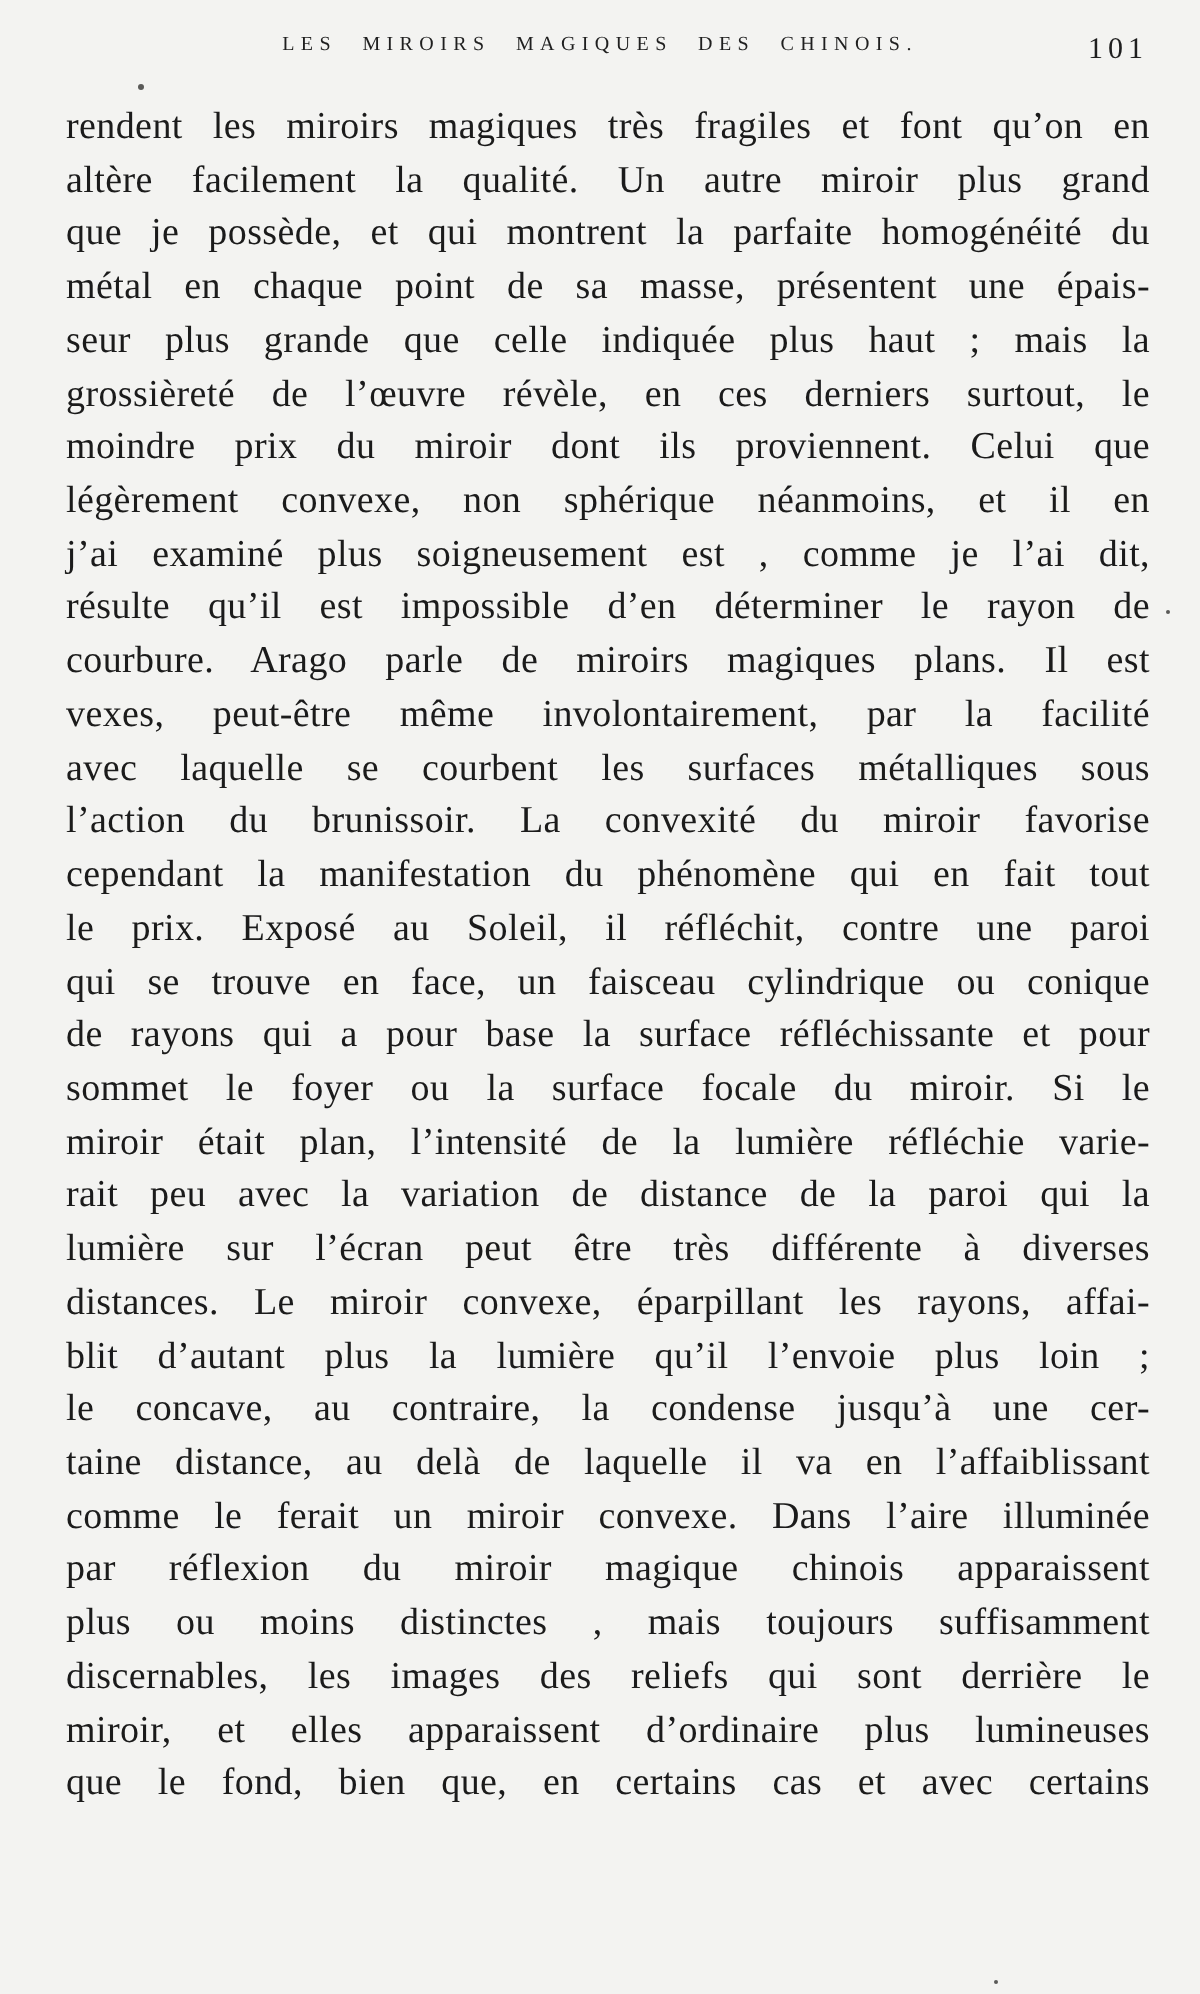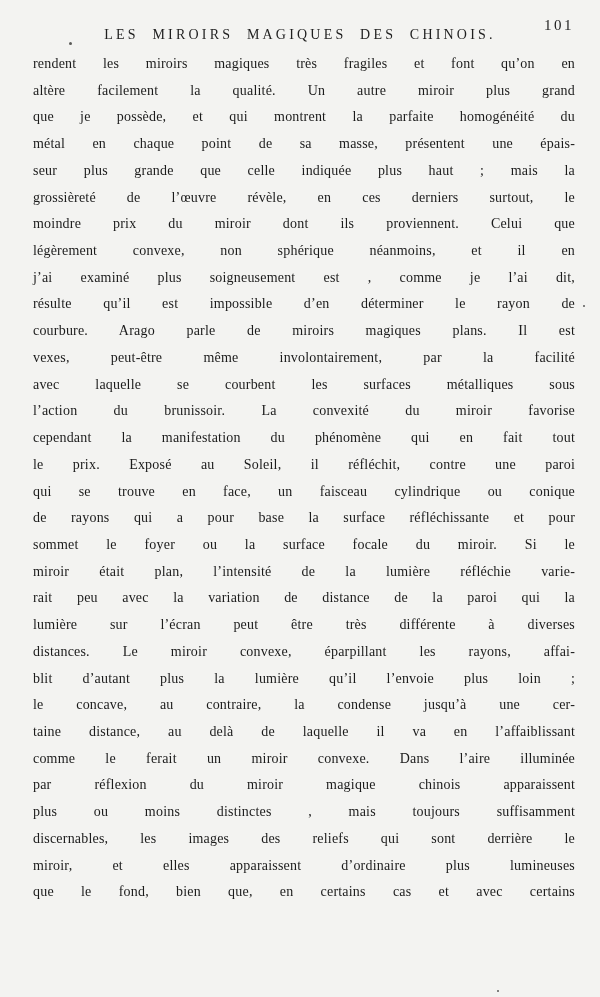--- a/index.html
+++ b/index.html
@@ -23,23 +23,23 @@
     position: absolute;
     top: 17px;
     left: 0;
     width: 600px;
     height: 22px;
   }
   .running-title {
     position: absolute;
     left: 0;
     right: 0;
-    top: 10px;
+    top: 0;
     text-align: center;
-    font-size: 14px;
+    font-size: 10px;
     letter-spacing: 3.2px;
     word-spacing: 7px;
     color: #1f1f1f;
     font-weight: normal;
   }
   .page-number {
     position: absolute;
     right: 26px;
     top: 0;
     font-size: 15px;
@@ -57,21 +57,21 @@
   .speck-1 { left: 69px; top: 25px; }
   .speck-2 { left: 583px; top: 305px; width: 2px; height: 2px; }
   .speck-3 { left: 497px; top: 990px; width: 2px; height: 2px; }
   .body-text {
     position: absolute;
     left: 33px;
     top: 51px;
     width: 542px;
   }
   .text-line {
-    font-size: 14px;
+    font-size: 19px;
     line-height: 26.72px;
     height: 26.72px;
     text-align: justify;
     text-align-last: justify;
     color: #1b1b1b;
     letter-spacing: 0.2px;
   }
 </style>
 </head>
 <body>

